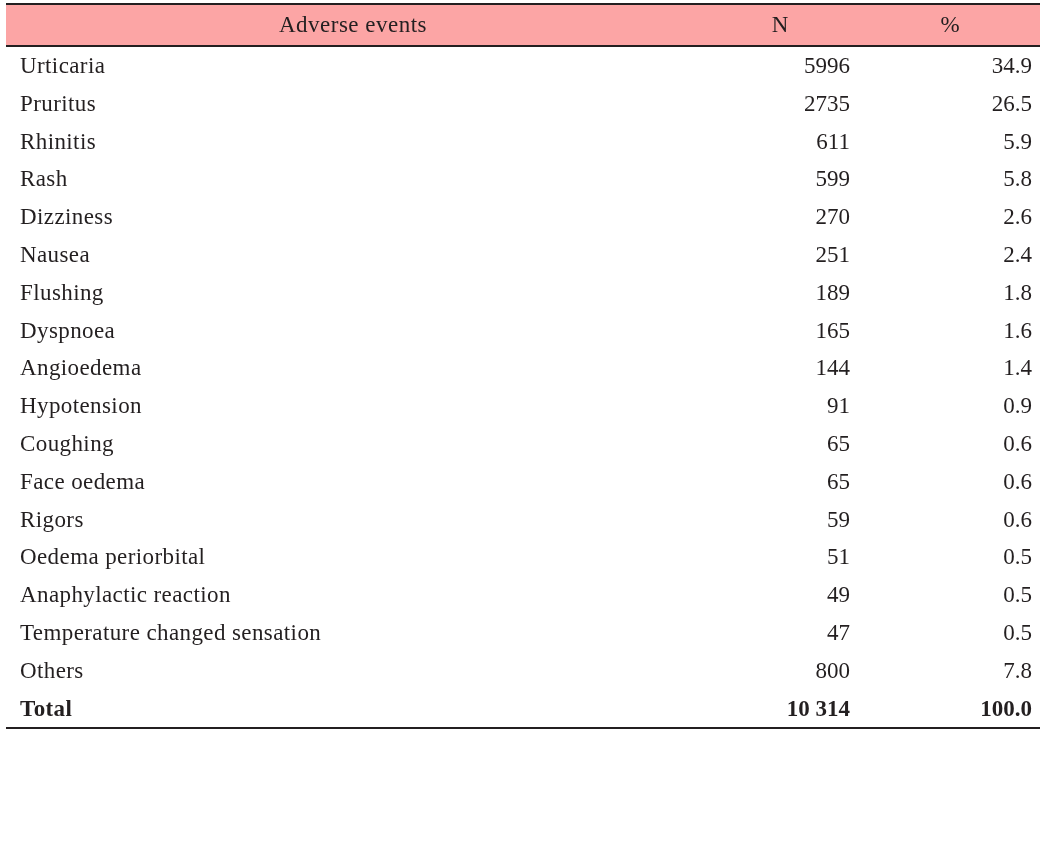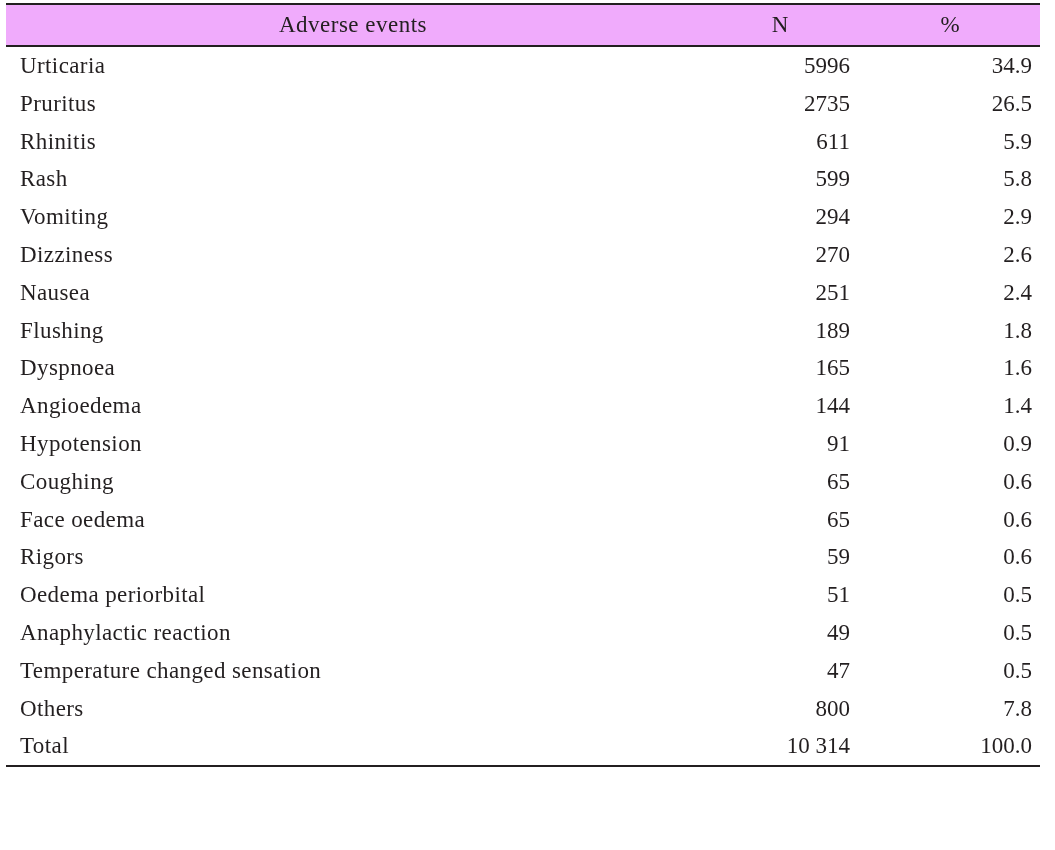--- a/index.html
+++ b/index.html
@@ -26,21 +26,21 @@
     position: absolute;
     left: 6px;
     top: 3px;
     width: 1034px;
     border-collapse: collapse;
     table-layout: fixed;
   }
 
   
   thead tr.header-row {
-    background: #f0abfc;
+    background: #fca5a5;
   }
   thead th {
     font-weight: normal;
     font-size: 23px;
     padding: 0;
     height: 40px;
     line-height: 40px;
     border-top: 2.5px solid #231f20;
     border-bottom: 2.5px solid #231f20;
     color: #231f20;
@@ -73,20 +73,21 @@
     text-align: right;
     padding-right: 10px;
   }
   td.cell-pct {
     text-align: right;
     padding-right: 8px;
   }
 
   tbody tr.total-row td {
     border-bottom: 2.5px solid #231f20;
+    font-weight: bold;
   }
 </style>
 </head>
 <body>
 
 <div class="table-wrap">
   <table class="adverse-table">
     <colgroup>
       <col class="w-event">
       <col class="w-n">
@@ -112,25 +113,20 @@
         </tr>
         <tr>
           <td class="cell-event">Rhinitis</td>
           <td class="cell-n">611</td>
           <td class="cell-pct">5.9</td>
         </tr>
         <tr>
           <td class="cell-event">Rash</td>
           <td class="cell-n">599</td>
           <td class="cell-pct">5.8</td>
-        </tr>
-        <tr>
-          <td class="cell-event">Vomiting</td>
-          <td class="cell-n">294</td>
-          <td class="cell-pct">2.9</td>
         </tr>
         <tr>
           <td class="cell-event">Dizziness</td>
           <td class="cell-n">270</td>
           <td class="cell-pct">2.6</td>
         </tr>
         <tr>
           <td class="cell-event">Nausea</td>
           <td class="cell-n">251</td>
           <td class="cell-pct">2.4</td>

